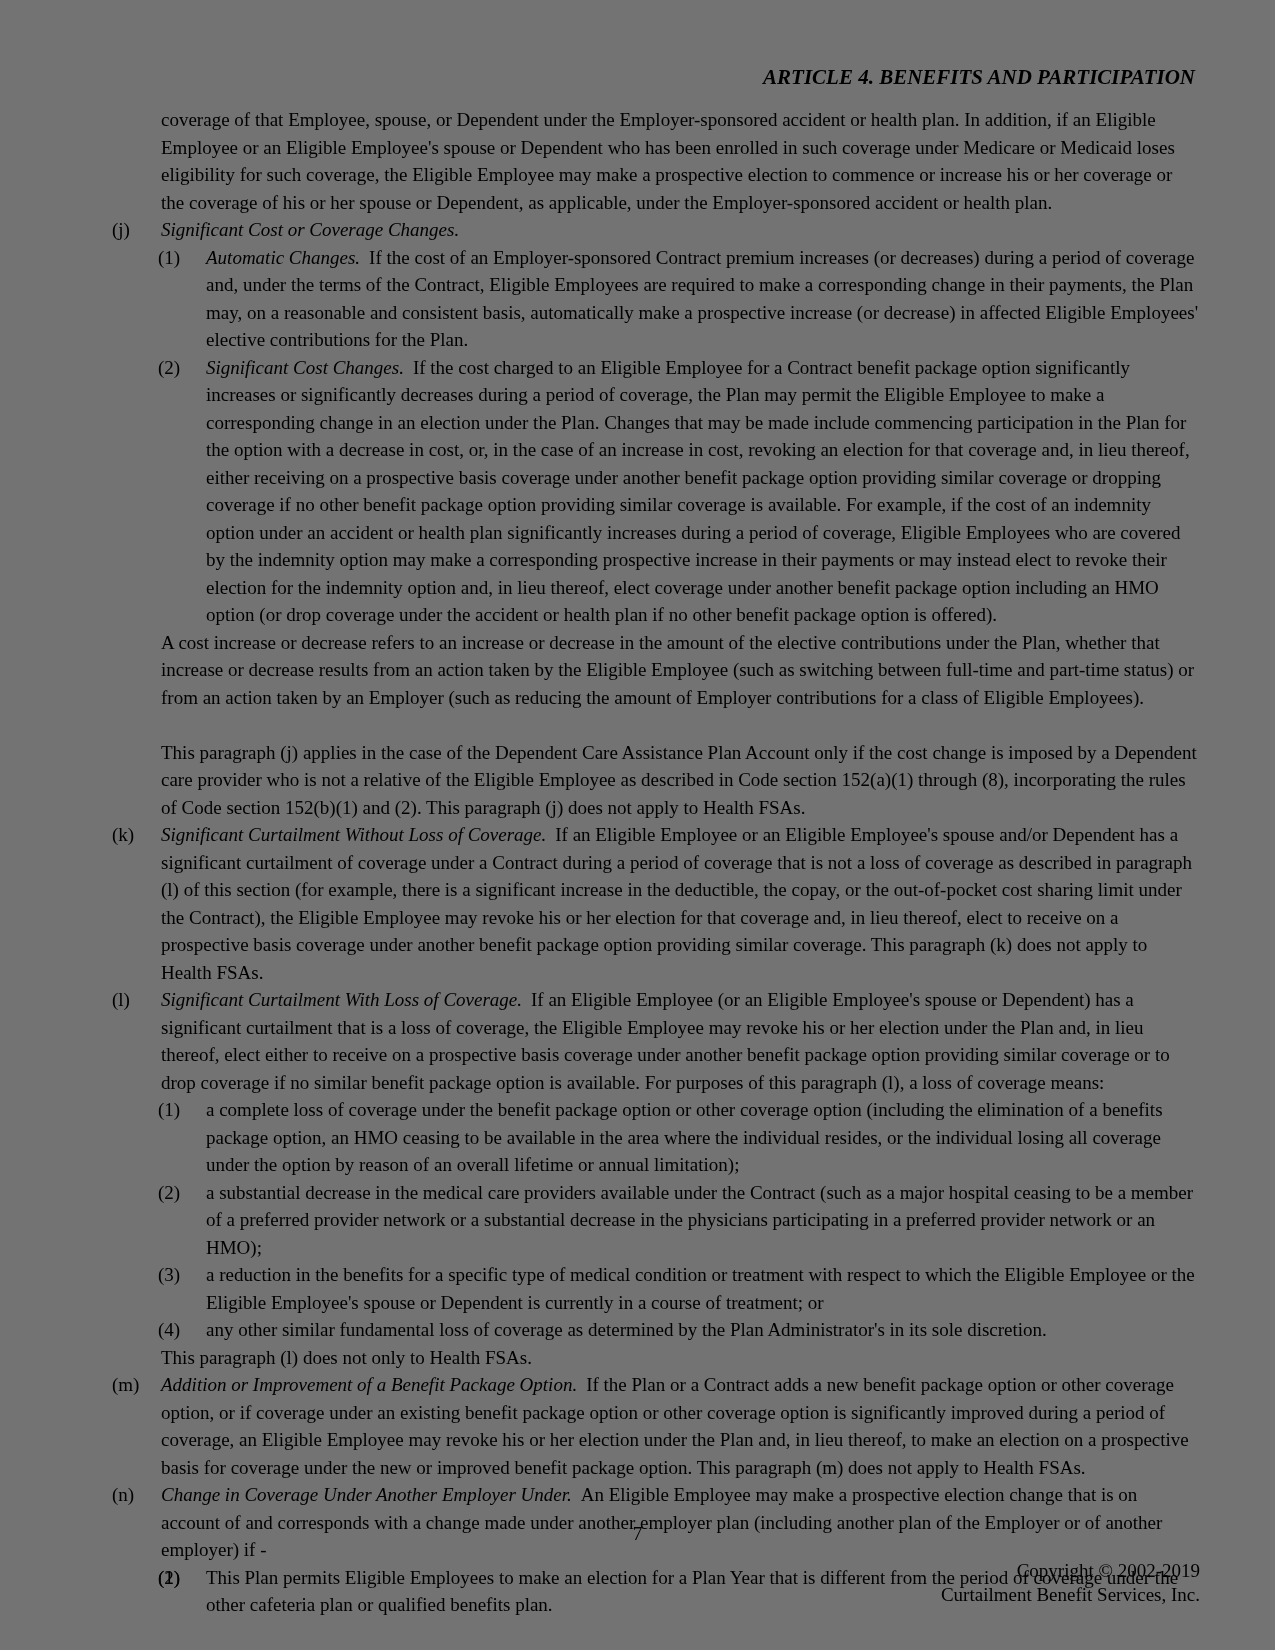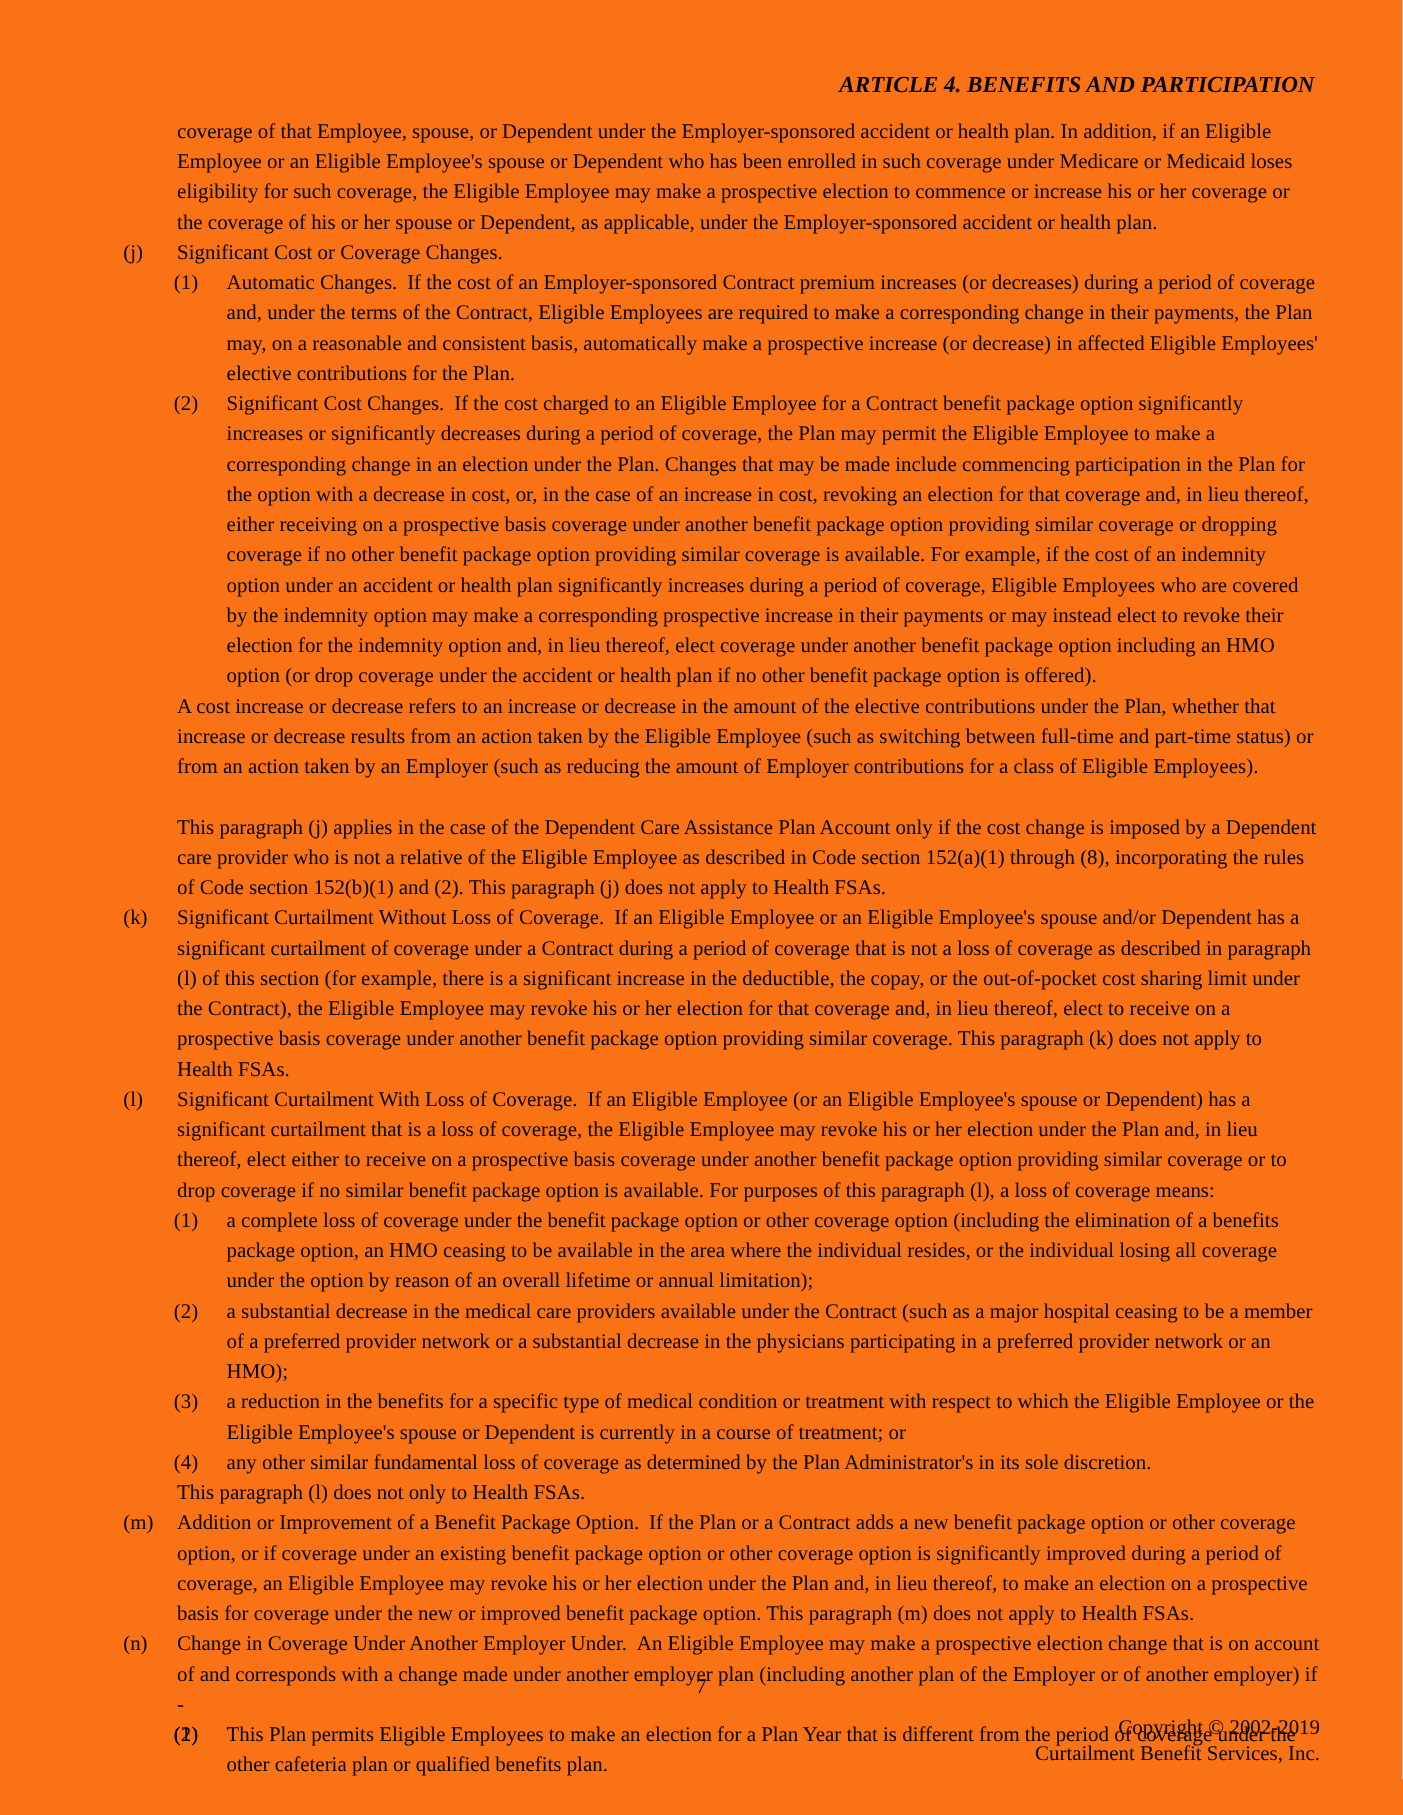--- a/index.html
+++ b/index.html
@@ -1,20 +1,20 @@
 <!DOCTYPE html>
 <html><head>
 <meta charset="utf-8">
 <style>
   html, body { margin: 0; padding: 0; background: #e8e8e8; }
   .page {
     position: relative;
     width: 1275px;
     height: 1650px;
-    background: #f97316;
+    background: #737373;
     margin: 0 auto;
     overflow: hidden;
     font-family: "Liberation Serif", "DejaVu Serif", serif;
     font-size: 19px;
     line-height: 27.5px;
     color: #000000;
     -webkit-font-smoothing: antialiased;
   }
   .header {
     position: absolute;
@@ -34,21 +34,21 @@
     width: 1088px;
     text-align: left;
   }
   .doc-body p { margin: 0; }
   
   .p1 { position: relative; padding-left: 49px; }
   .p1 > .lbl { position: absolute; left: 0; top: 0; }
   
   .p2 { position: relative; padding-left: 94px; }
   .p2 > .lbl { position: absolute; left: 46px; top: 0; }
-  .ttl { margin-right: 9px; }
+  .ttl { font-style: italic; margin-right: 9px; }
   .blank-line { height: 27.5px; }
   .footer-page {
     position: absolute;
     top: 1522px;
     left: 0;
     right: 0;
     text-align: center;
     line-height: 24px;
   }
   .footer-copy {

